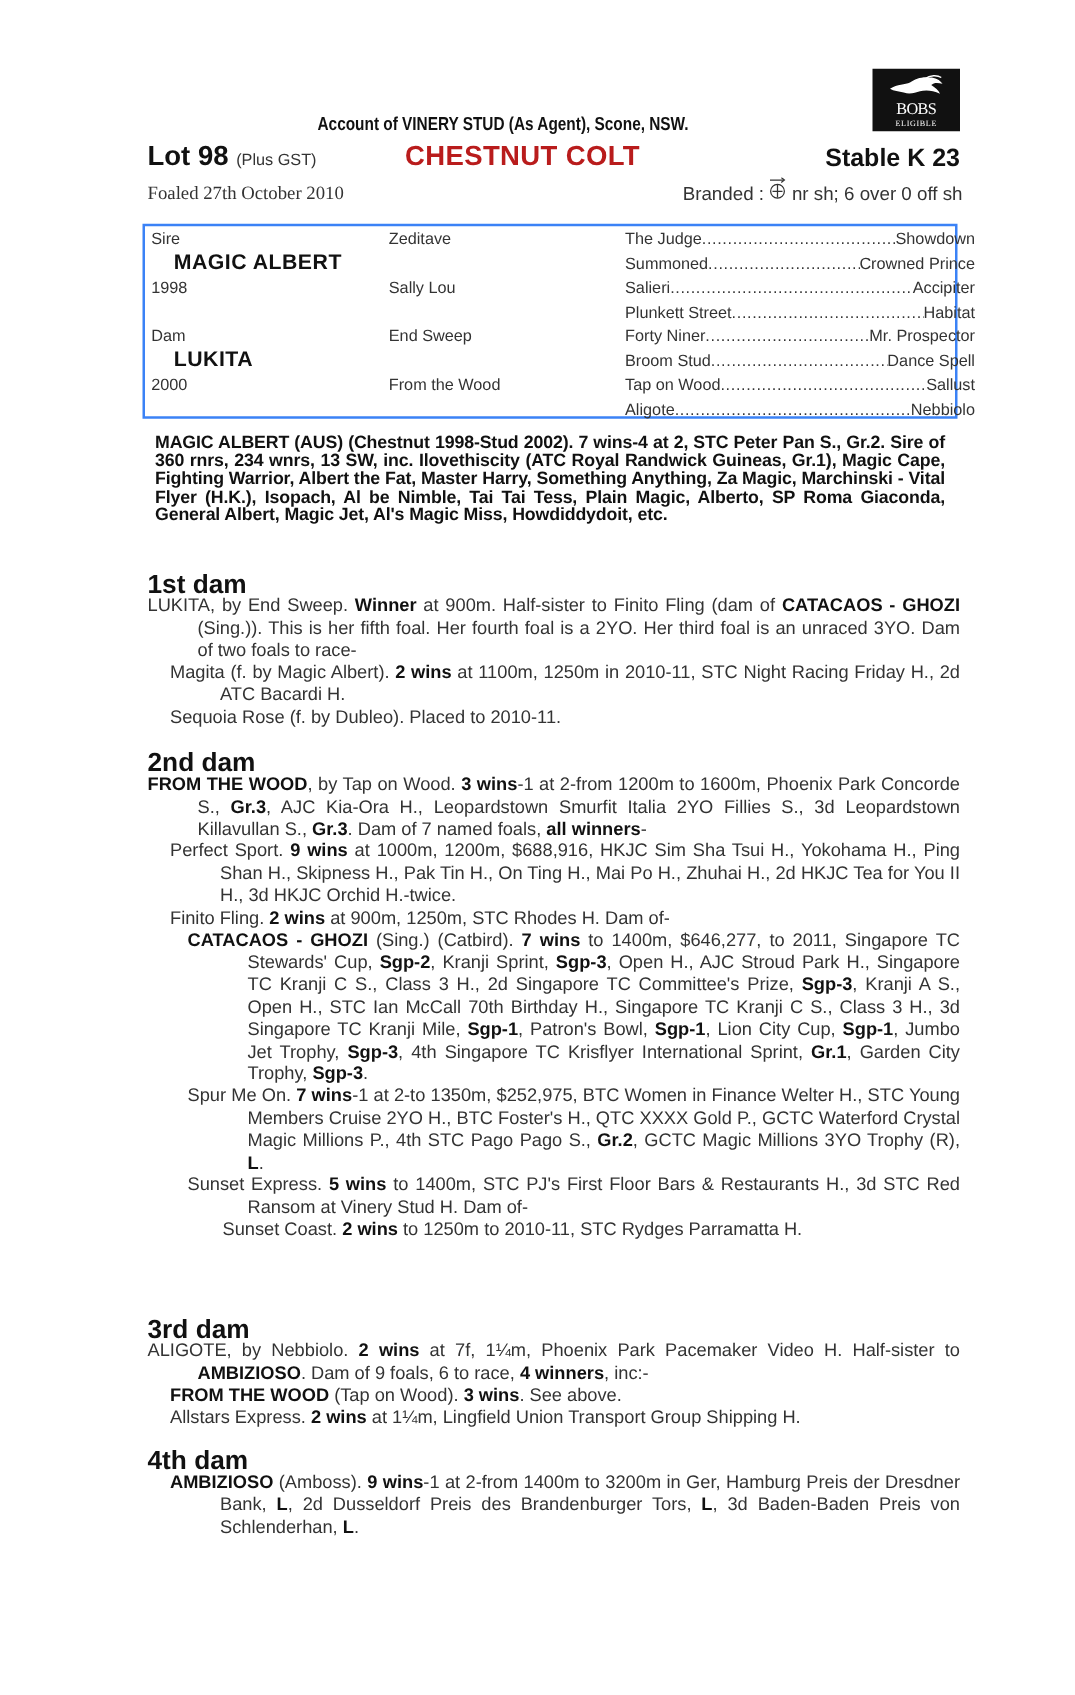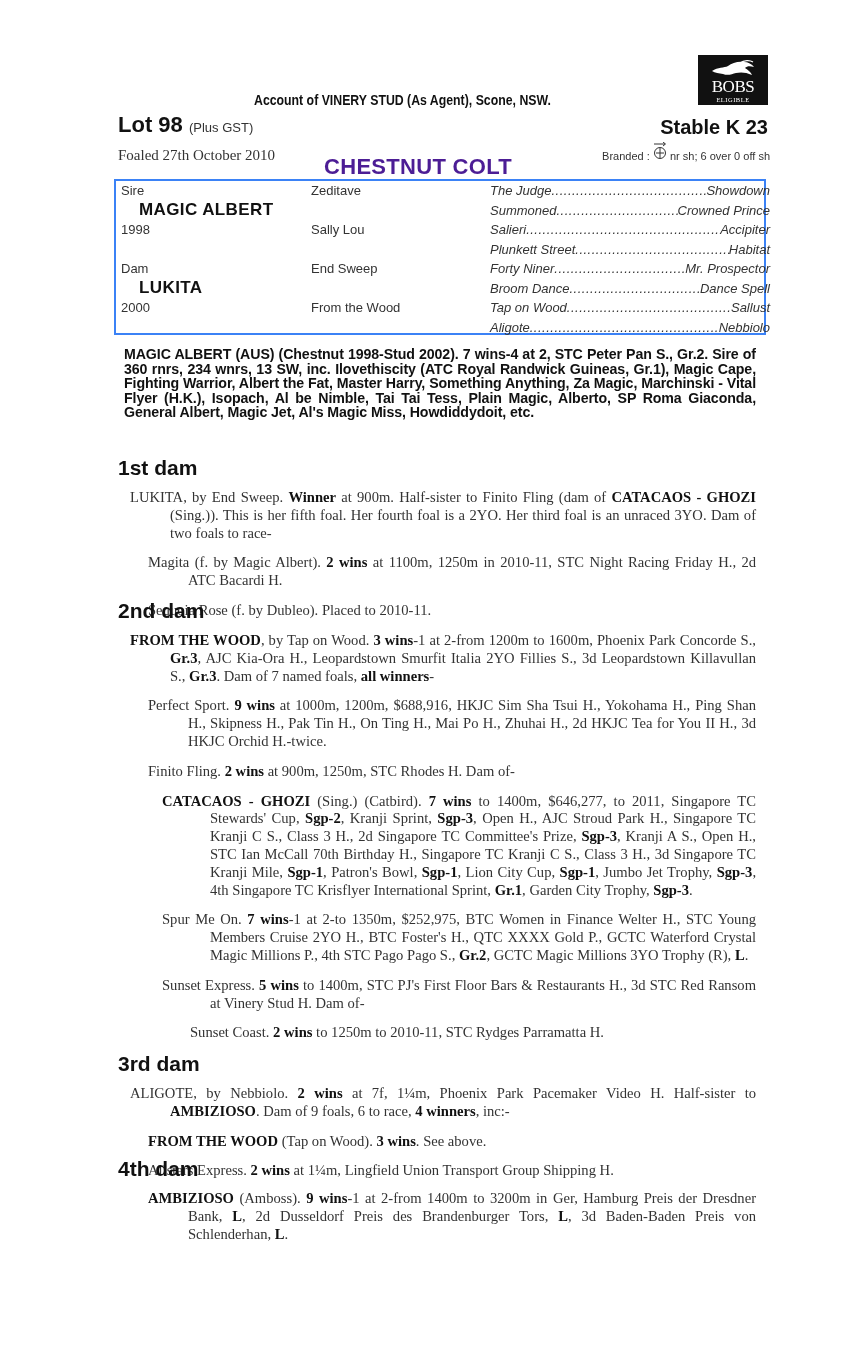--- a/index.html
+++ b/index.html
@@ -4,51 +4,51 @@
   <style>
     html, body { margin:0; padding:0; background:#ffffff; }
     body { width:860px; height:1356px; position:relative; overflow:hidden;
            font-family:"Liberation Sans", sans-serif; color:#1a1a1a; }
     .page { position:absolute; left:0; top:0; width:860px; height:1356px; }
 
     .logo { position:absolute; left:698px; top:55px; width:70px; height:50px; background:#111;
             color:#fff; text-align:center; }
     .logo svg { position:absolute; left:12px; top:4px; }
     .logo .bobs { position:absolute; left:0; right:0; top:23px; font-family:"Liberation Serif", serif;
-                  font-size:17px; line-height:17px; letter-spacing:-0.5px; }
+                  font-size:13px; line-height:17px; letter-spacing:-0.5px; }
     .logo .elig { position:absolute; left:0; right:0; top:41px; font-family:"Liberation Serif", serif;
                   font-size:6.5px; letter-spacing:0.5px; }
 
     .account { position:absolute; left:254px; top:91px; font-size:15px; font-weight:bold;
                transform:scaleX(0.82); transform-origin:left top; white-space:nowrap; color:#111; }
 
     .lotline { position:absolute; left:118px; top:112px; width:650px; height:28px; white-space:nowrap; }
     .lot { position:absolute; left:0; top:0; font-size:22px; font-weight:bold; color:#111; }
     .lot .gst { font-size:13px; font-weight:normal; color:#333; }
-    .colour { position:absolute; left:206px; top:0; font-size:22px; font-weight:bold; color:#4c1d95; letter-spacing:0.3px;margin-top:42px; }
+    .colour { position:absolute; left:206px; top:0; font-size:22px; font-weight:bold; color:#b91c1c; letter-spacing:0.3px; }
     .stable { position:absolute; right:0; top:4px; font-size:20px; font-weight:bold; color:#111; }
 
     .foaled { position:absolute; left:118px; top:147px; font-size:15px; color:#333;font-family:Liberation Serif, serif; }
-    .branded { position:absolute; right:90px; top:147px; font-size:11px; color:#333; white-space:nowrap; }
+    .branded { position:absolute; right:90px; top:147px; font-size:15px; color:#333; white-space:nowrap; }
     .brandmark { display:inline-block; position:relative; width:14px; height:14px; vertical-align:-1px; }
 
     .ped { position:absolute; left:114px; top:179px; width:652px; height:156px;
            border:2px solid #3b82f6; box-sizing:border-box; }
     .ped .c { position:absolute; font-size:13px; color:#333; white-space:nowrap; }
     .ped .big { font-size:17px; font-weight:bold; color:#111; letter-spacing:0.4px;margin-left:18px; }
-    .ped .row4 { position:absolute; left:374px; width:280px; font-size:13px; color:#333; display:flex; white-space:nowrap;font-style:italic; }
+    .ped .row4 { position:absolute; left:384px; width:280px; font-size:13px; color:#333; display:flex; white-space:nowrap; }
     .ped .row4 .dots { flex:1; overflow:hidden; }
     .ped .row4 .dots::before { content:"............................................................................................................"; letter-spacing:0.5px; }
 
     .sirepara { position:absolute; left:124px; top:347px; width:632px; font-size:14.2px; font-weight:bold;
                 line-height:14.5px; color:#111; text-align:justify; text-align-last:left; letter-spacing:-0.1px; }
 
     .sec { position:absolute; left:118px; width:650px; font-size:14.6px; color:#333; line-height:17.8px; }
     .sec h3 { margin:0; font-size:21px; font-weight:bold; color:#111; line-height:18px; }
-    .sec p { margin:12px; text-align:justify;font-family:Liberation Serif, serif; }
+    .sec p { margin:0; text-align:justify; }
     .sec b { color:#111; }
     .sec .i0 { padding-left:40px; text-indent:-40px; }
     .sec .i1 { padding-left:58px; text-indent:-40px; }
     .sec .i2 { padding-left:80px; text-indent:-48px; }
     .sec .i3 { padding-left:60px; text-indent:0; text-align:left; }
     .sec .jl { text-align-last:left; }
   </style>
 </head>
 <body>
 
@@ -121,21 +121,21 @@
         <span>Plunkett Street</span>
         <span class="dots"></span>
         <span>Habitat</span>
       </div>
     <div class="row4" style="top:80px">
         <span>Forty Niner</span>
         <span class="dots"></span>
         <span>Mr. Prospector</span>
       </div>
     <div class="row4" style="top:99.5px">
-        <span>Broom Dance</span>
+        <span>Broom Stud</span>
         <span class="dots"></span>
         <span>Dance Spell</span>
       </div>
     <div class="row4" style="top:119px">
         <span>Tap on Wood</span>
         <span class="dots"></span>
         <span>Sallust</span>
       </div>
     <div class="row4" style="top:138.5px">
         <span>Aligote</span>

